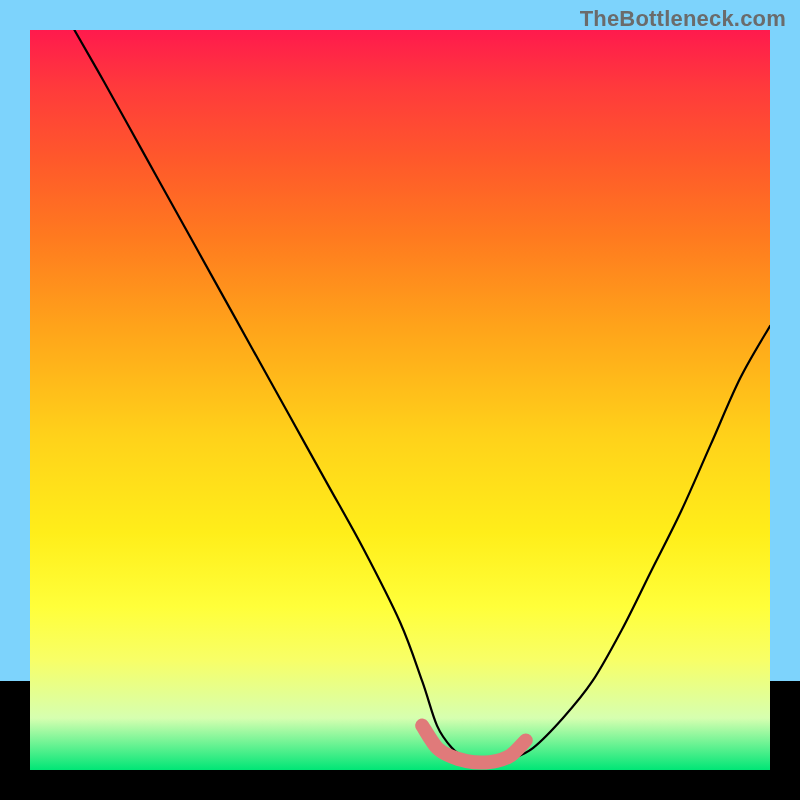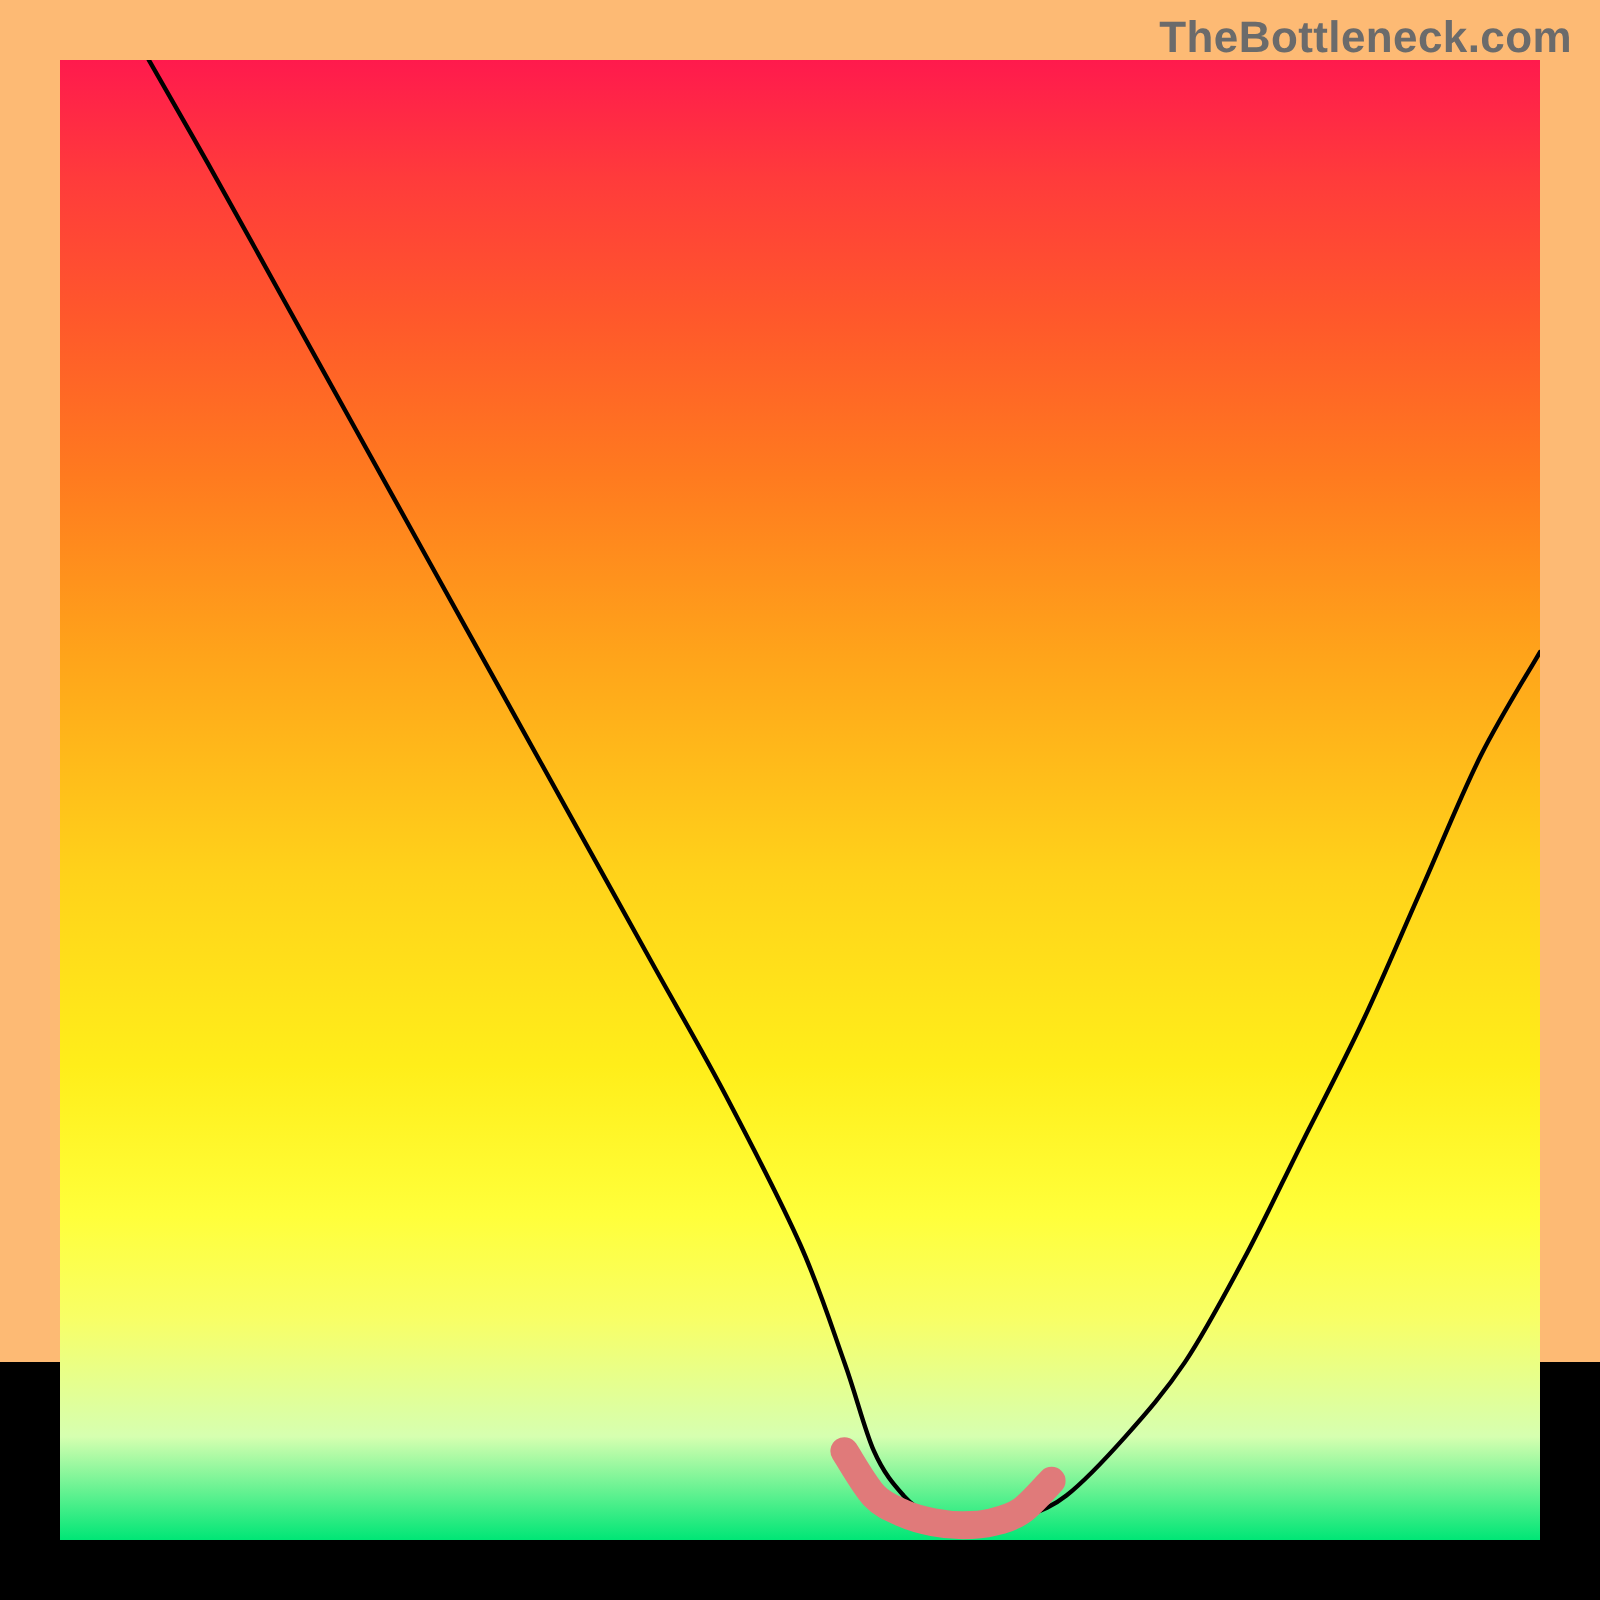--- a/index.html
+++ b/index.html
@@ -10,21 +10,21 @@
     background: #000;
     overflow: hidden;
     font-family: Arial, Helvetica, sans-serif;
   }
   .frame {
     position: absolute;
     left: 0;
     top: 0;
     width: 800px;
     height: 681px;
-    background: #fdba74;
+    background: #7dd3fc;
   }
   .plot {
     position: absolute;
     left: 30px;
     top: 30px;
     width: 740px;
     height: 740px;
     background: linear-gradient(to bottom,
       #ff1a4d 0%,
       #ff3b3b 8%,

